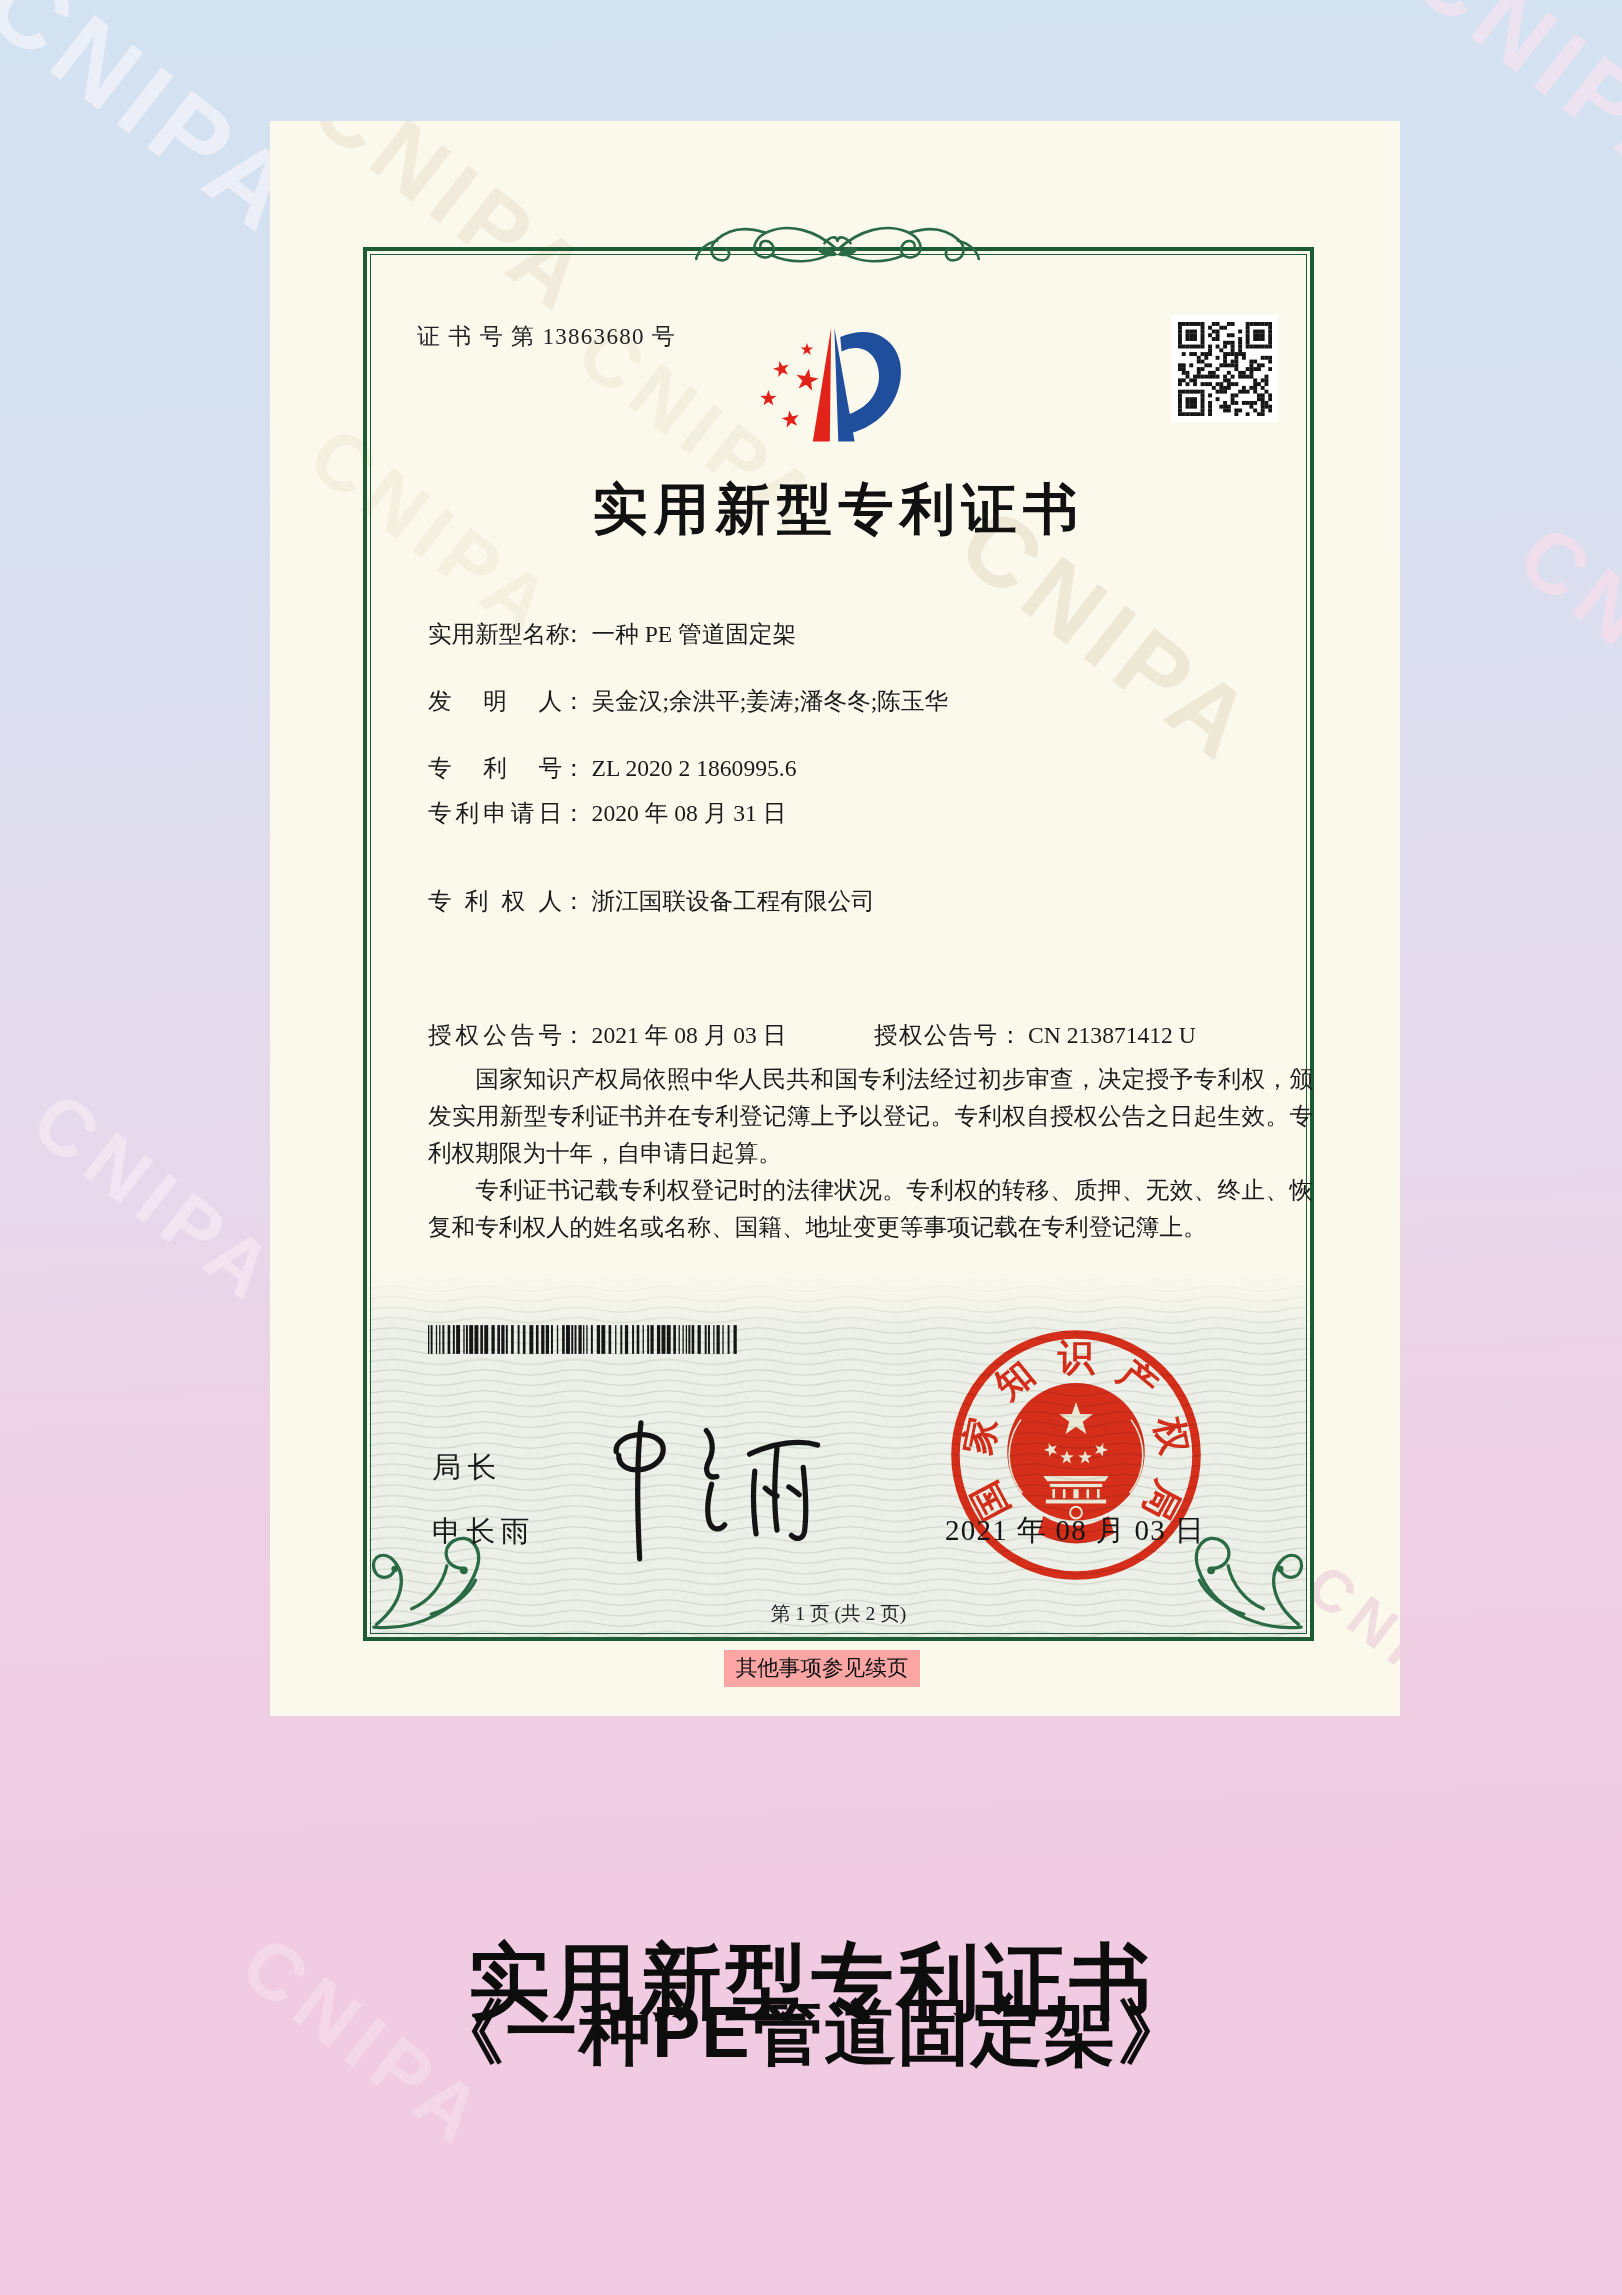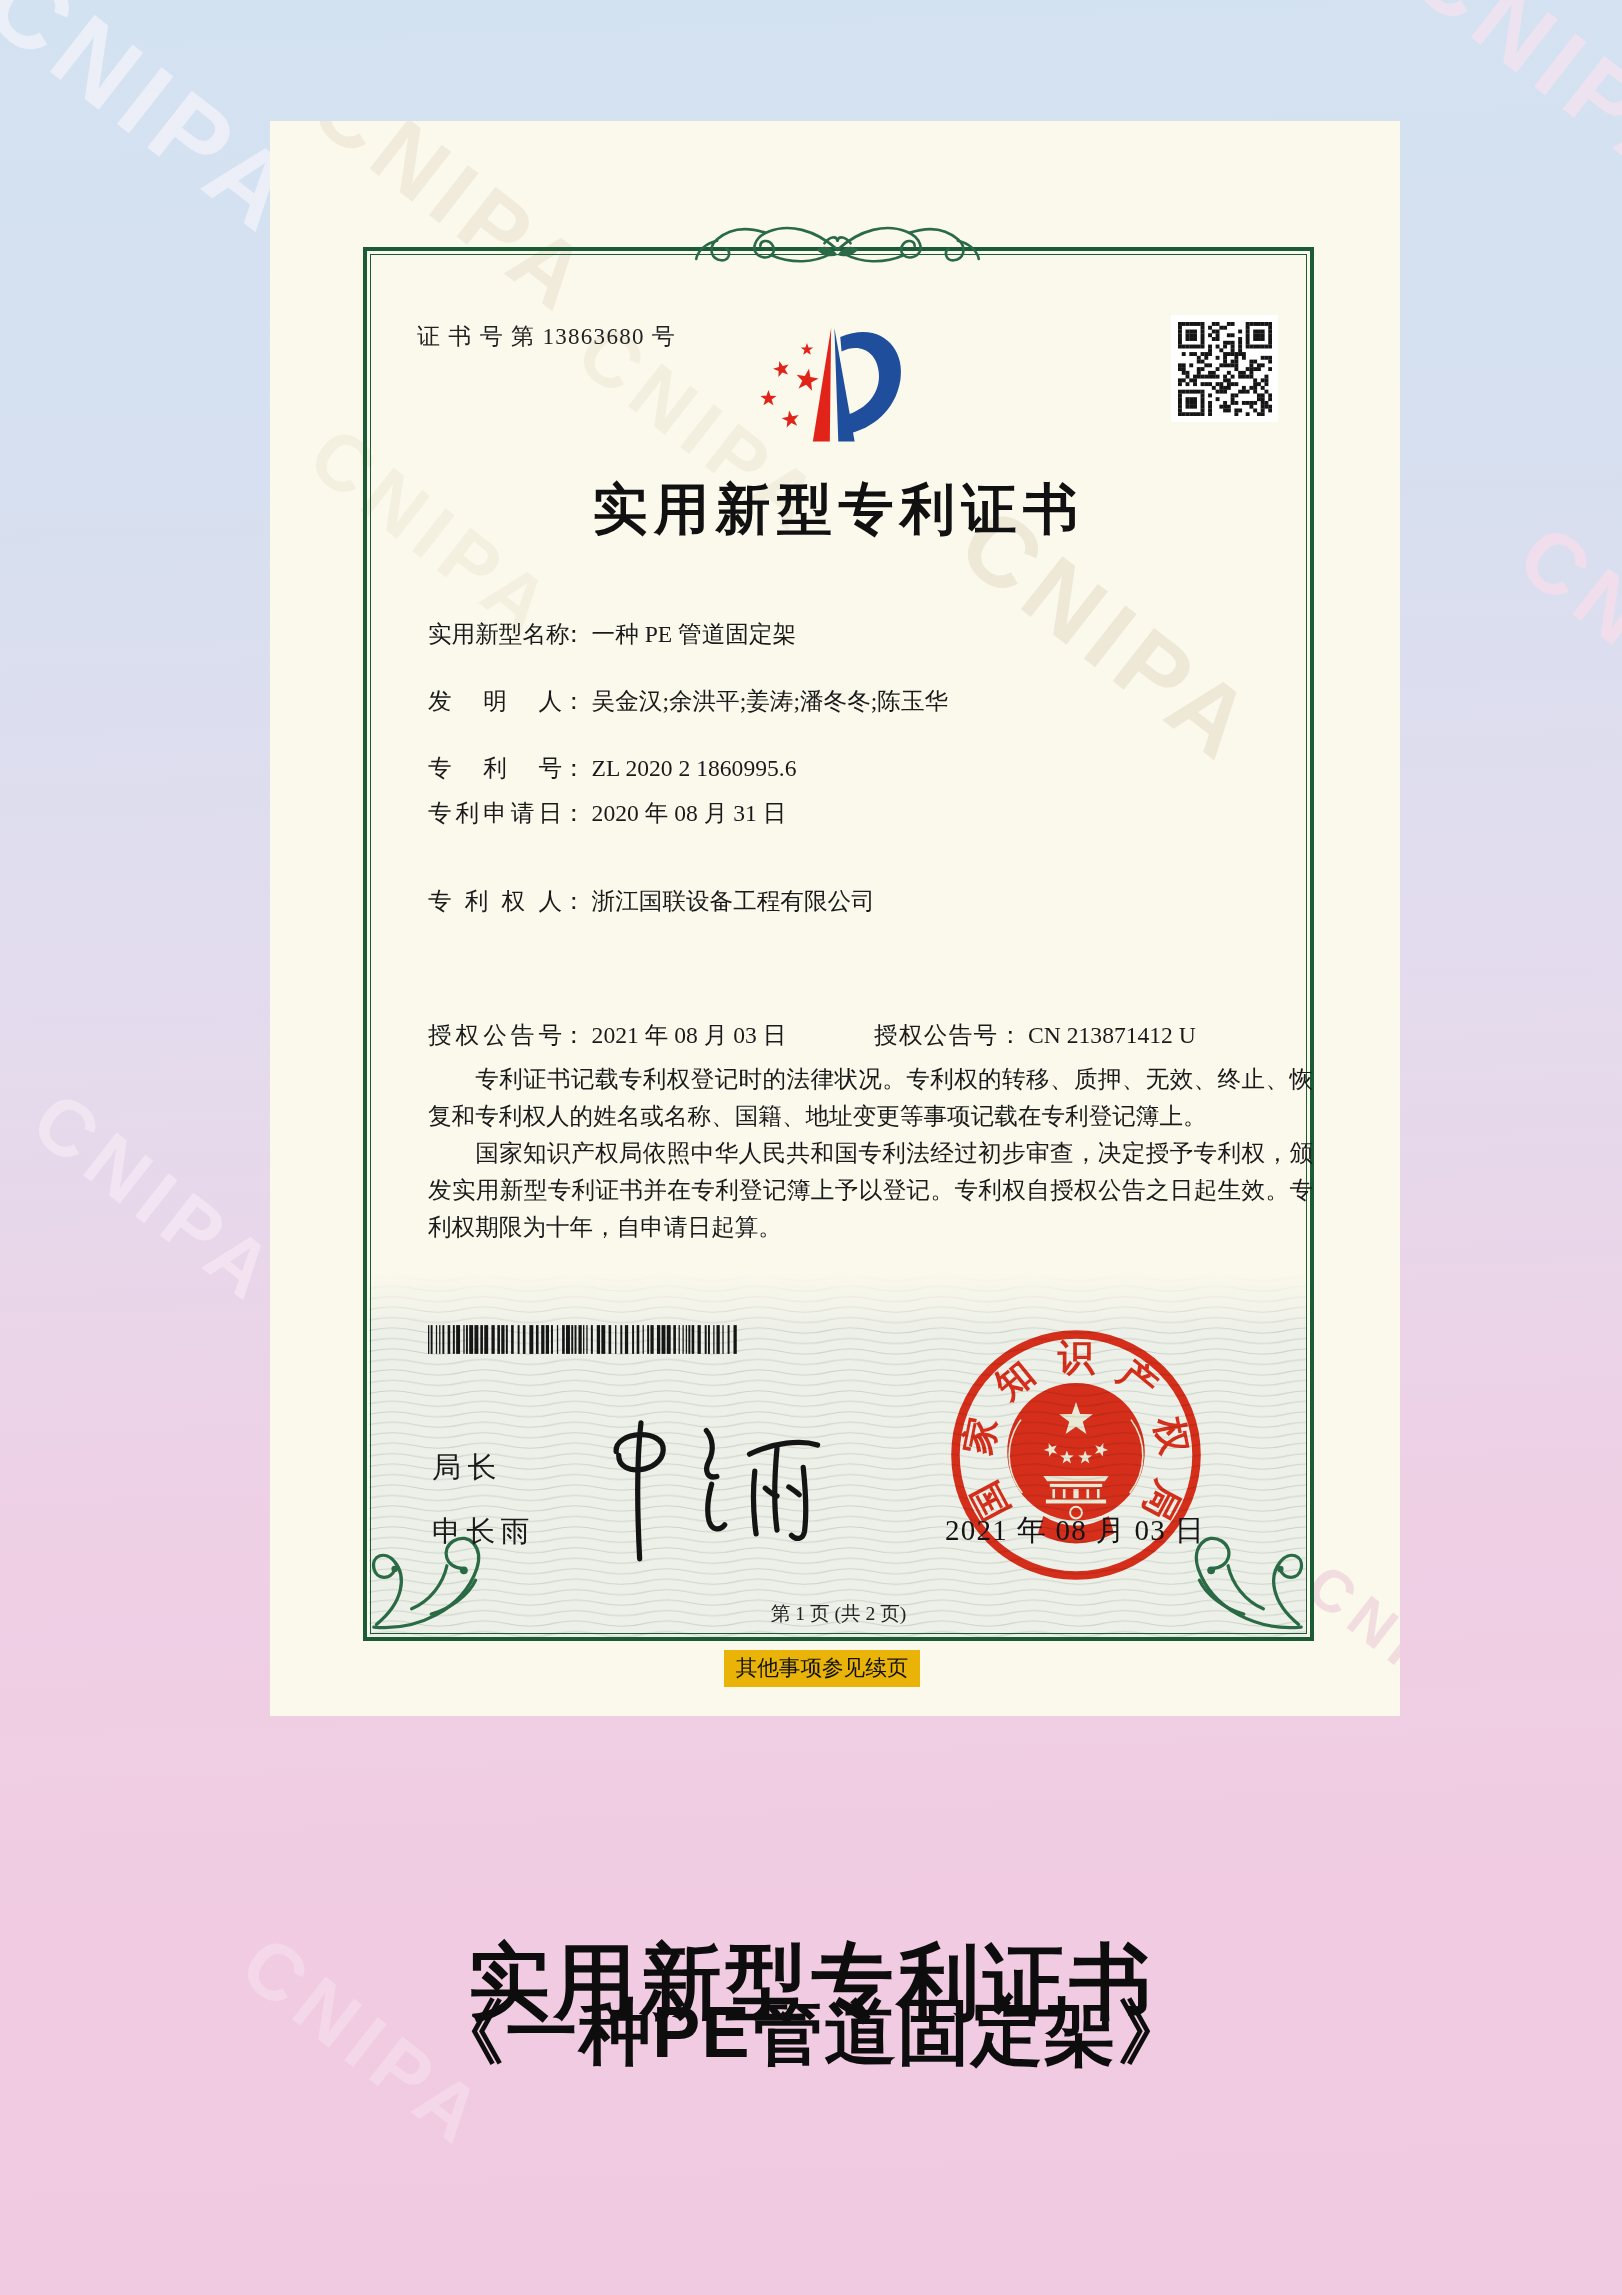--- a/index.html
+++ b/index.html
@@ -32,21 +32,21 @@
   .waves{position:absolute;left:99px;top:1152px}
   .barcode{position:absolute;left:158px;top:1204px}
   .duke1{position:absolute;left:162px;top:1327px;font-size:29px;letter-spacing:6.5px}
   .duke2{position:absolute;left:162px;top:1391px;font-size:29px;letter-spacing:5.2px}
   .sig{position:absolute;left:308px;top:1290px}
   .seal{position:absolute;left:675px;top:1203px;mix-blend-mode:multiply}
   .sealdate{position:absolute;left:661px;top:1390px;width:288px;text-align:center;
       font-size:29px;color:#141414;letter-spacing:1.3px;white-space:nowrap}
   .pagenum{position:absolute;left:93px;top:1479px;width:951px;text-align:center;font-size:19.6px;color:#222}
   .footnote{position:absolute;left:454px;top:1529px;width:196px;height:37px;line-height:37px;
-      background:#eab308;text-align:center;font-size:21.6px;color:#111}
+      background:#fca5a5;text-align:center;font-size:21.6px;color:#111}
   .banner{position:absolute;left:0;width:1623px;text-align:center;color:#0d0d0d;
       font-family:"Liberation Sans","DejaVu Sans",sans-serif;font-weight:bold;white-space:nowrap}
   .b1{top:1928px;font-size:82px;letter-spacing:3.9px}
   .b2{top:1985px;font-size:72px;letter-spacing:1.3px}
   .orn{position:absolute;left:404px;top:96px}
   .fl{position:absolute}
   .fade{position:absolute;left:99px;top:1152px;width:938px;height:59px;
       background:linear-gradient(180deg,#fbf8ec 0%,rgba(251,248,236,0) 100%)}
 </style>
 </head>
@@ -448,22 +448,22 @@
     <span class="lbl">专利权人</span><span class="col">：</span><span class="val">浙江国联设备工程有限公司</span>
   </div>
   <div class="row" style="top:898px">
     <span class="lbl">授权公告号</span><span class="col">：</span><span class="val">2021 年 08 月 03 日</span>
     <span class="g2">
       <span class="lbl2">授权公告号</span><span>：</span><span class="val">CN 213871412 U</span>
     </span>
   </div>
 
   <div class="paras">
+    <p>国家知识产权局依照中华人民共和国专利法经过初步审查，决定授予专利权，颁发实用新型专利证书并在专利登记簿上予以登记。专利权自授权公告之日起生效。专利权期限为十年，自申请日起算。</p>
     <p>专利证书记载专利权登记时的法律状况。专利权的转移、质押、无效、终止、恢复和专利权人的姓名或名称、国籍、地址变更等事项记载在专利登记簿上。</p>
-    <p>国家知识产权局依照中华人民共和国专利法经过初步审查，决定授予专利权，颁发实用新型专利证书并在专利登记簿上予以登记。专利权自授权公告之日起生效。专利权期限为十年，自申请日起算。</p>
   </div>
 
   <svg class="barcode" width="314" height="29" viewBox="0 0 480 44">
     <g id="bc-g" fill="#151515">
         <rect x="0" y="0" width="2" height="44"></rect>
         <rect x="4" y="0" width="3" height="44"></rect>
         <rect x="12" y="0" width="2" height="44"></rect>
         <rect x="17" y="0" width="2" height="44"></rect>
         <rect x="22" y="0" width="3" height="44"></rect>
         <rect x="30" y="0" width="4" height="44"></rect>

